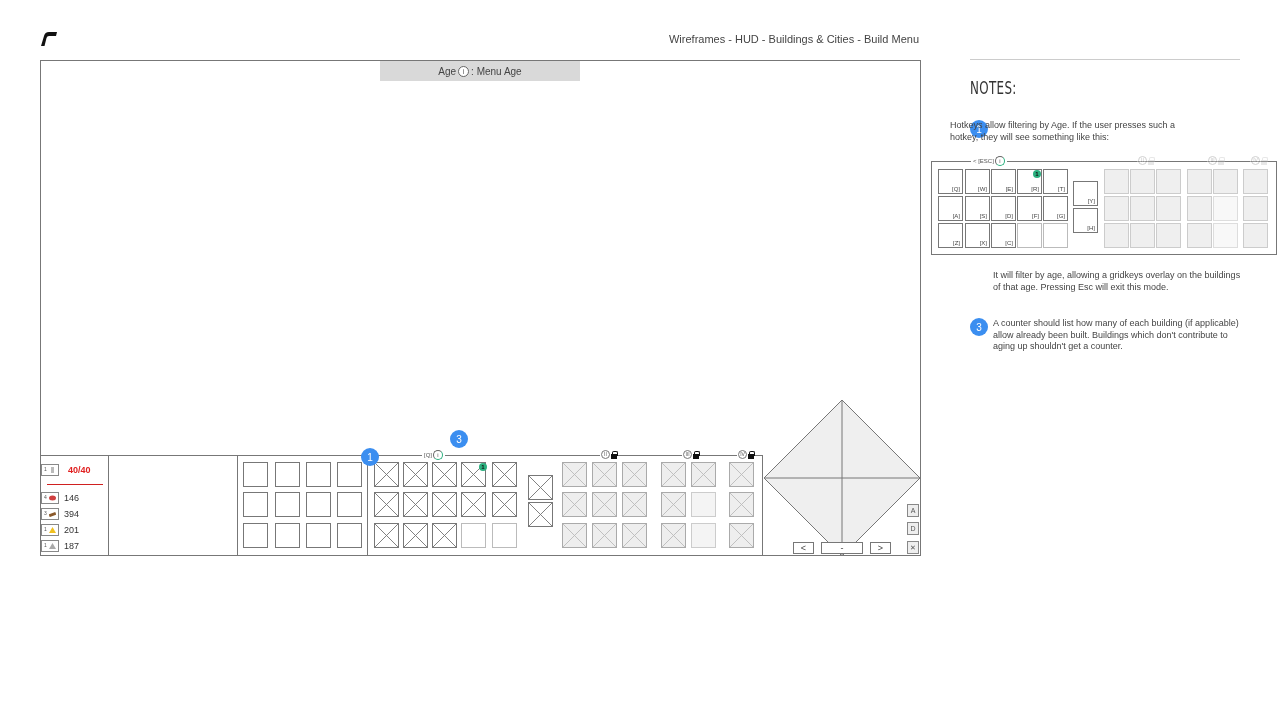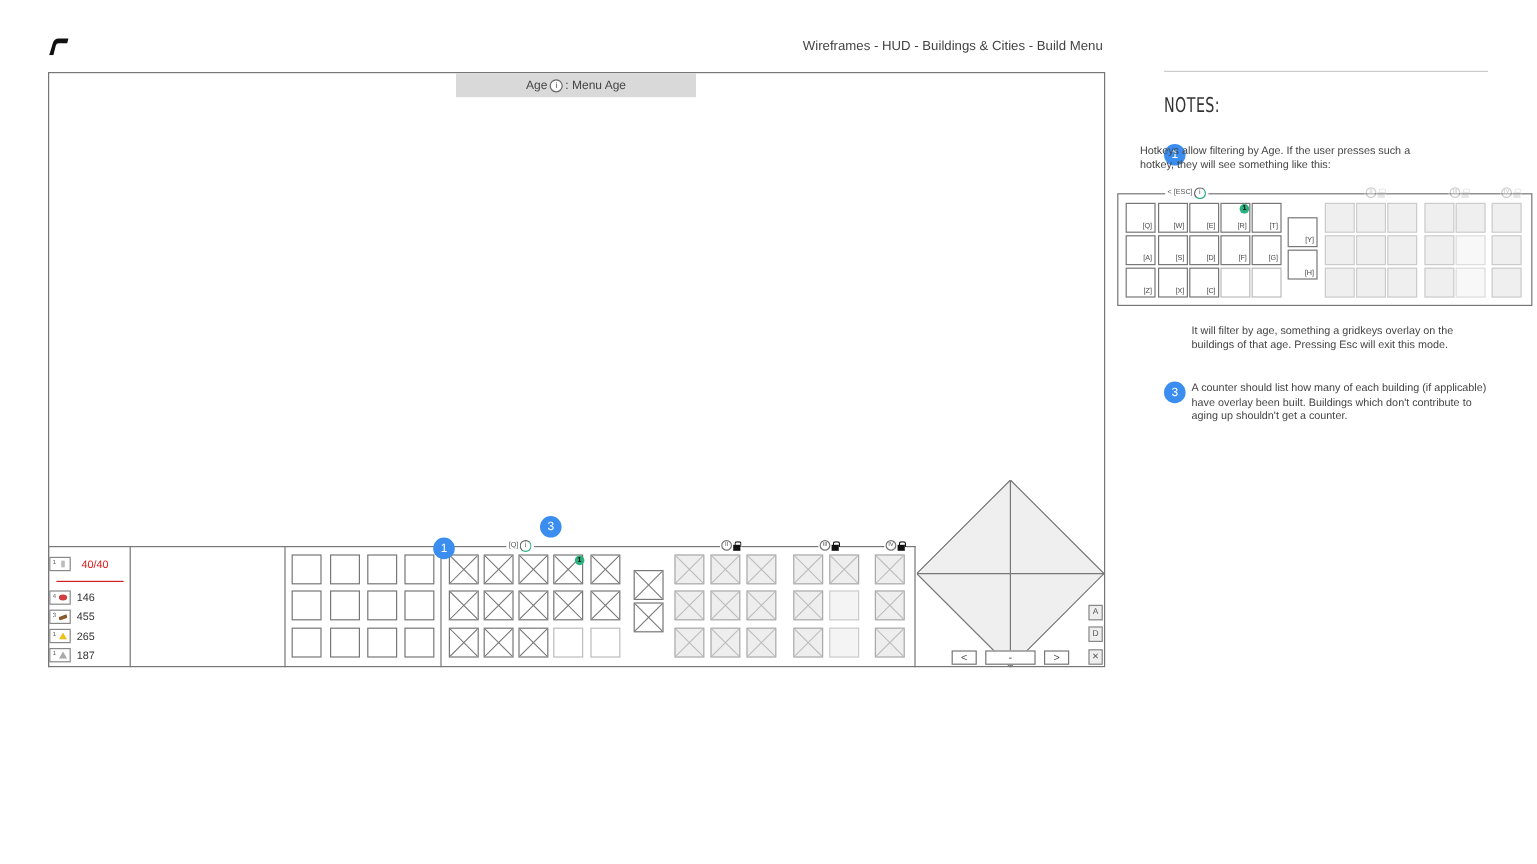--- a/index.html
+++ b/index.html
@@ -97,50 +97,50 @@
 <div class="abs hud-divider" style="left:237px;"></div>
 <div class="abs hud-divider" style="left:367px;"></div>
 
 <div class="abs res-row" style="top:464px;">
   <div class="res-icon">
     <span class="n">1</span>
     <svg class="glyph" viewBox="0 0 7 6">
         <rect x="2" y="0" width="3" height="6" fill="#bbb"></rect>
       </svg>
   </div>
-  <span class="pop-text" style="margin-left:4px;">40/40</span>
+  <span class="pop-text" style="margin-left:4px;font-weight:bold;">40/40</span>
 </div>
 <div class="abs pop-line"></div>
 
 <div class="abs res-row" style="top:492px;">
   <div class="res-icon">
     <span class="n">4</span>
     <svg class="glyph" viewBox="0 0 7 6">
         <ellipse cx="3.5" cy="3" rx="3.5" ry="2.5" fill="#d04040"></ellipse>
       </svg>
   </div>
   <span>146</span>
 </div>
 <div class="abs res-row" style="top:508px;">
   <div class="res-icon">
     <span class="n">3</span>
     <svg class="glyph" viewBox="0 0 7 6">
         <rect x="0" y="2" width="7" height="3" fill="#8b5a2b" transform="rotate(-20 3.5 3.5)"></rect>
       </svg>
   </div>
-  <span>455</span>
+  <span>394</span>
 </div>
 <div class="abs res-row" style="top:524px;">
   <div class="res-icon">
     <span class="n">1</span>
     <svg class="glyph" viewBox="0 0 7 6">
         <polygon points="0,6 3.5,0 7,6" fill="#f0c020"></polygon>
       </svg>
   </div>
-  <span>265</span>
+  <span>201</span>
 </div>
 <div class="abs res-row" style="top:540px;">
   <div class="res-icon">
     <span class="n">1</span>
     <svg class="glyph" viewBox="0 0 7 6">
         <polygon points="0,6 3.5,0 7,6" fill="#aaa"></polygon>
       </svg>
   </div>
   <span>187</span>
 </div>
@@ -472,16 +472,16 @@
 </div>
 <div class="abs tier-label" style="left:1207px; top:156px; opacity:0.35;">
   <span class="tier-circle">III</span>
     <span class="lock light"></span>
 </div>
 <div class="abs tier-label" style="left:1250px; top:156px; opacity:0.35;">
   <span class="tier-circle">IV</span>
     <span class="lock light"></span>
 </div>
 
-<div class="abs note-text" style="left:993px; top:270px;">It will filter by age, something a gridkeys overlay on the buildings of that age. Pressing Esc will exit this mode.</div>
+<div class="abs note-text" style="left:993px; top:270px;">It will filter by age, allowing a gridkeys overlay on the buildings of that age. Pressing Esc will exit this mode.</div>
 
 <div class="abs badge-blue" style="left:970px; top:318px;">3</div>
-<div class="abs note-text" style="left:993px; top:318px;">A counter should list how many of each building (if applicable) have overlay been built. Buildings which don't contribute to aging up shouldn't get a counter.</div>
+<div class="abs note-text" style="left:993px; top:318px;">A counter should list how many of each building (if applicable) allow already been built. Buildings which don't contribute to aging up shouldn't get a counter.</div>
 
 </body></html>

